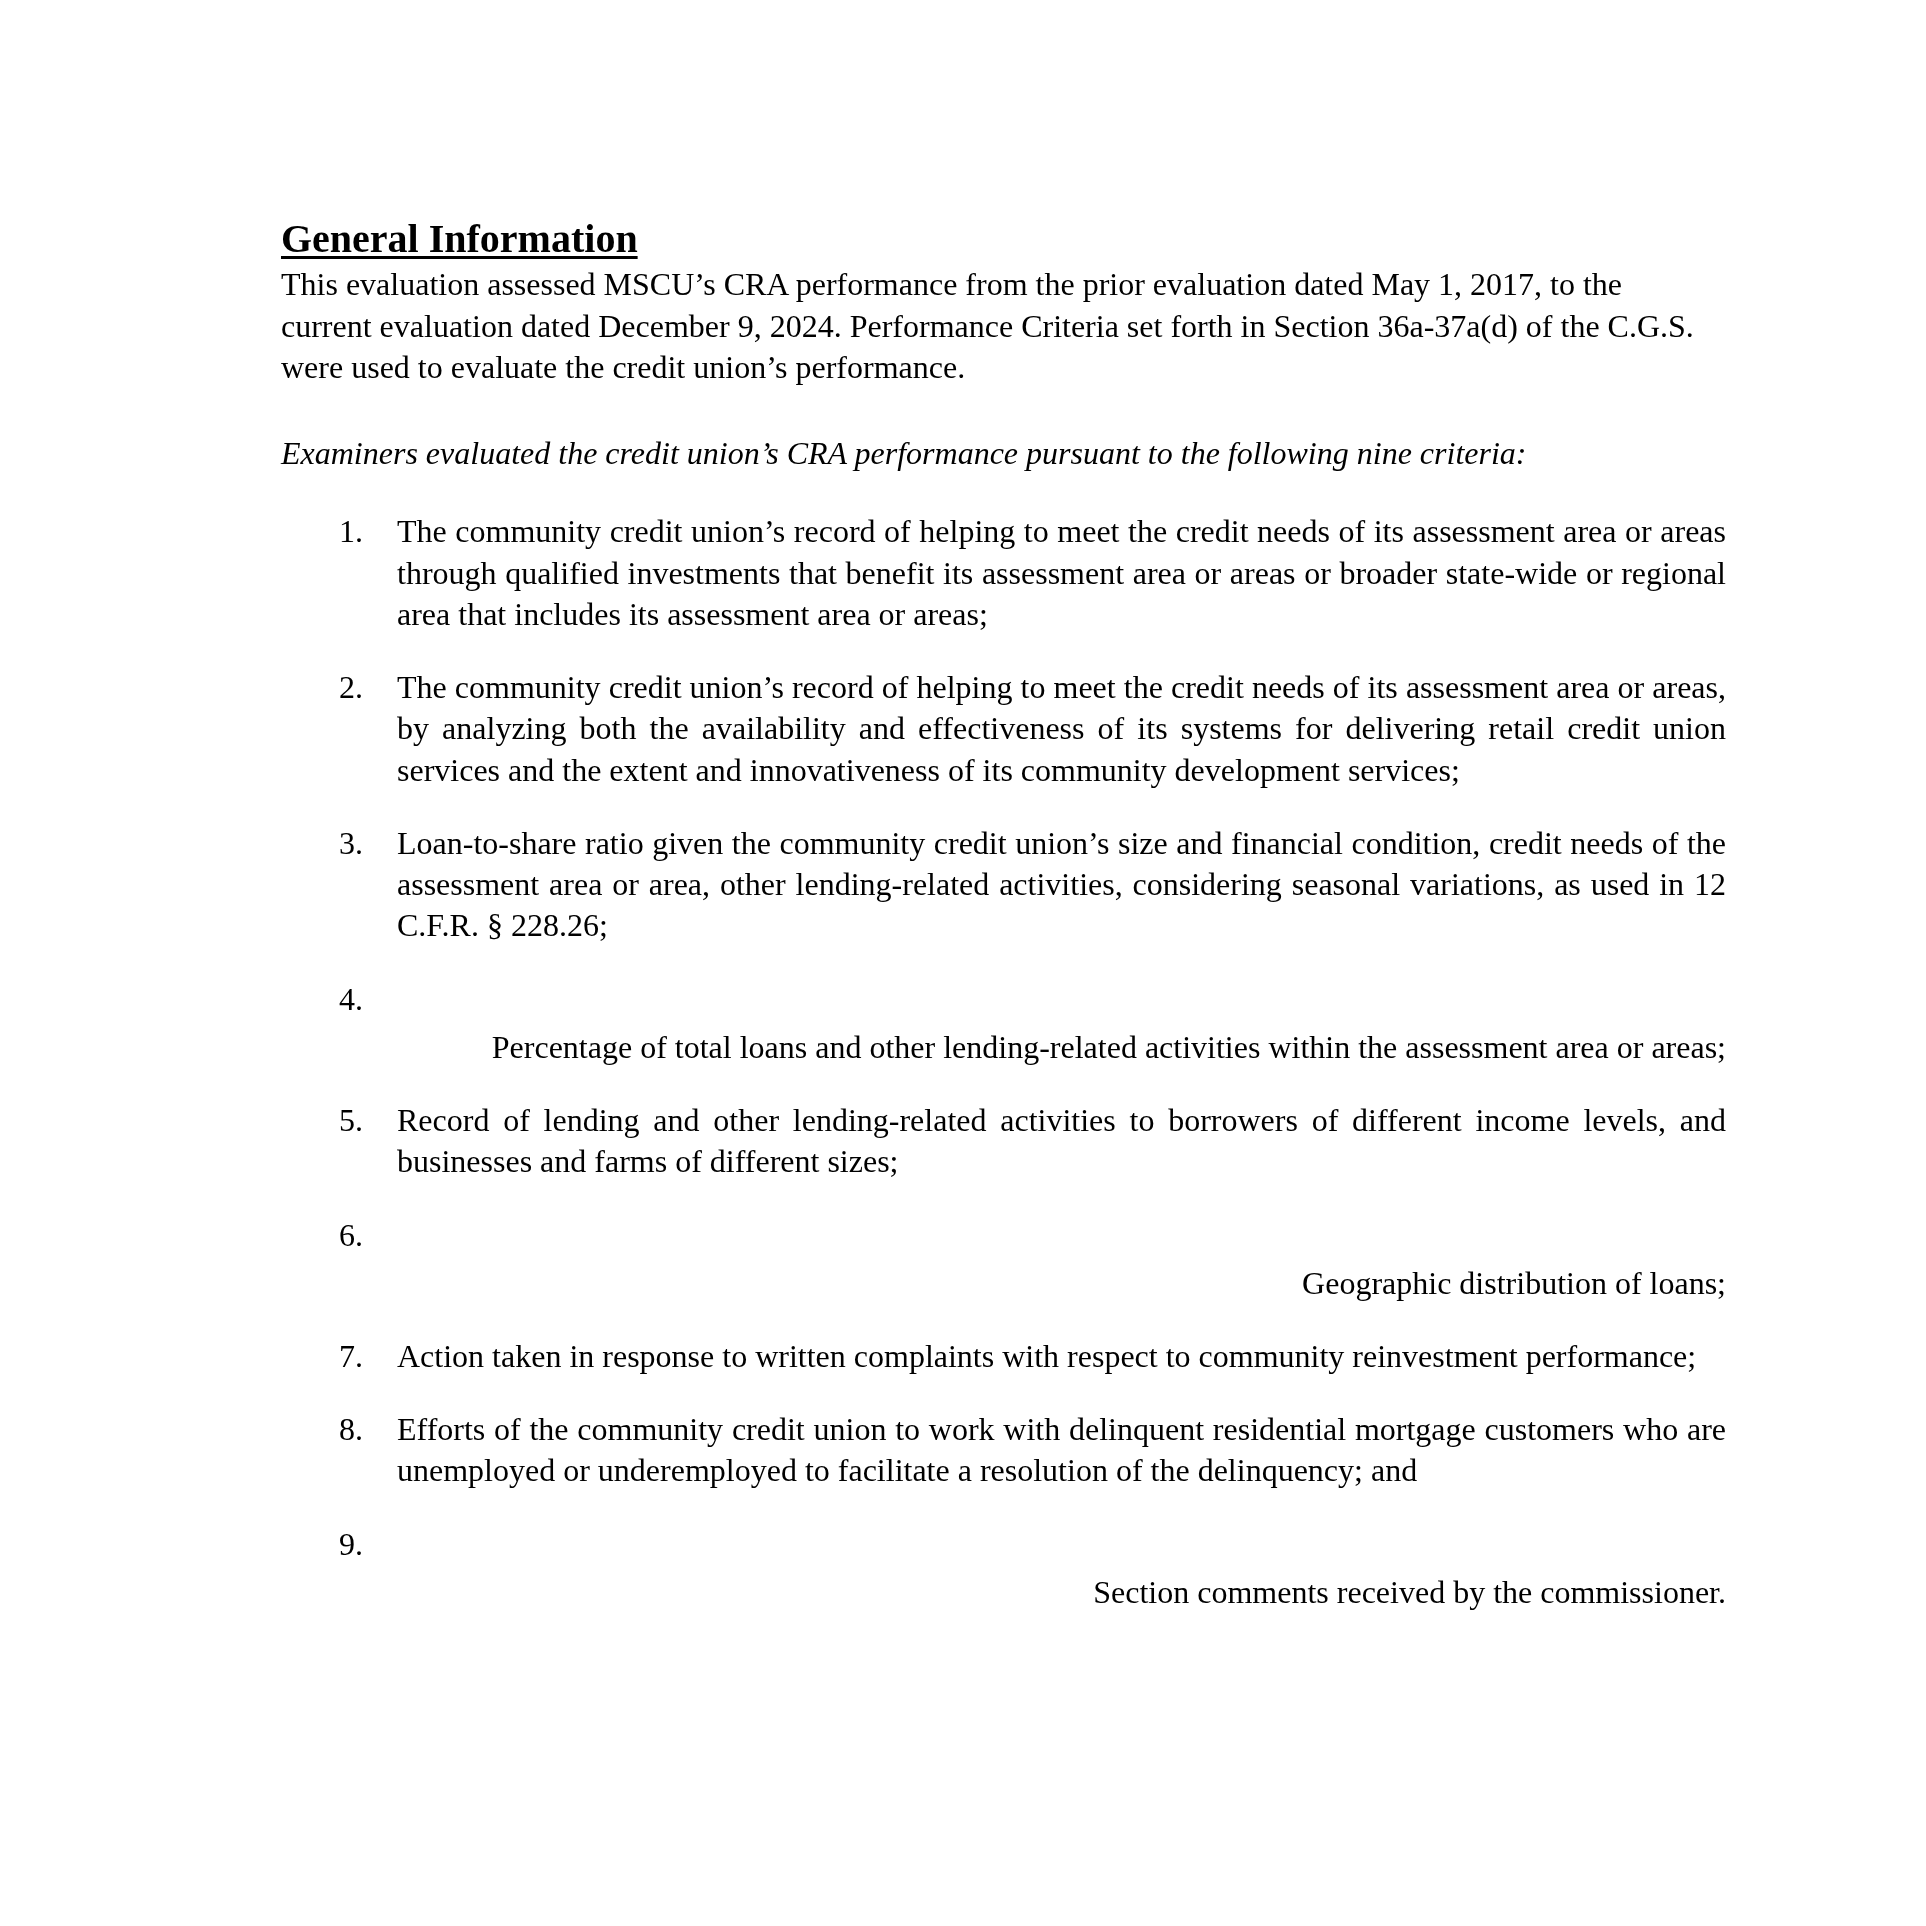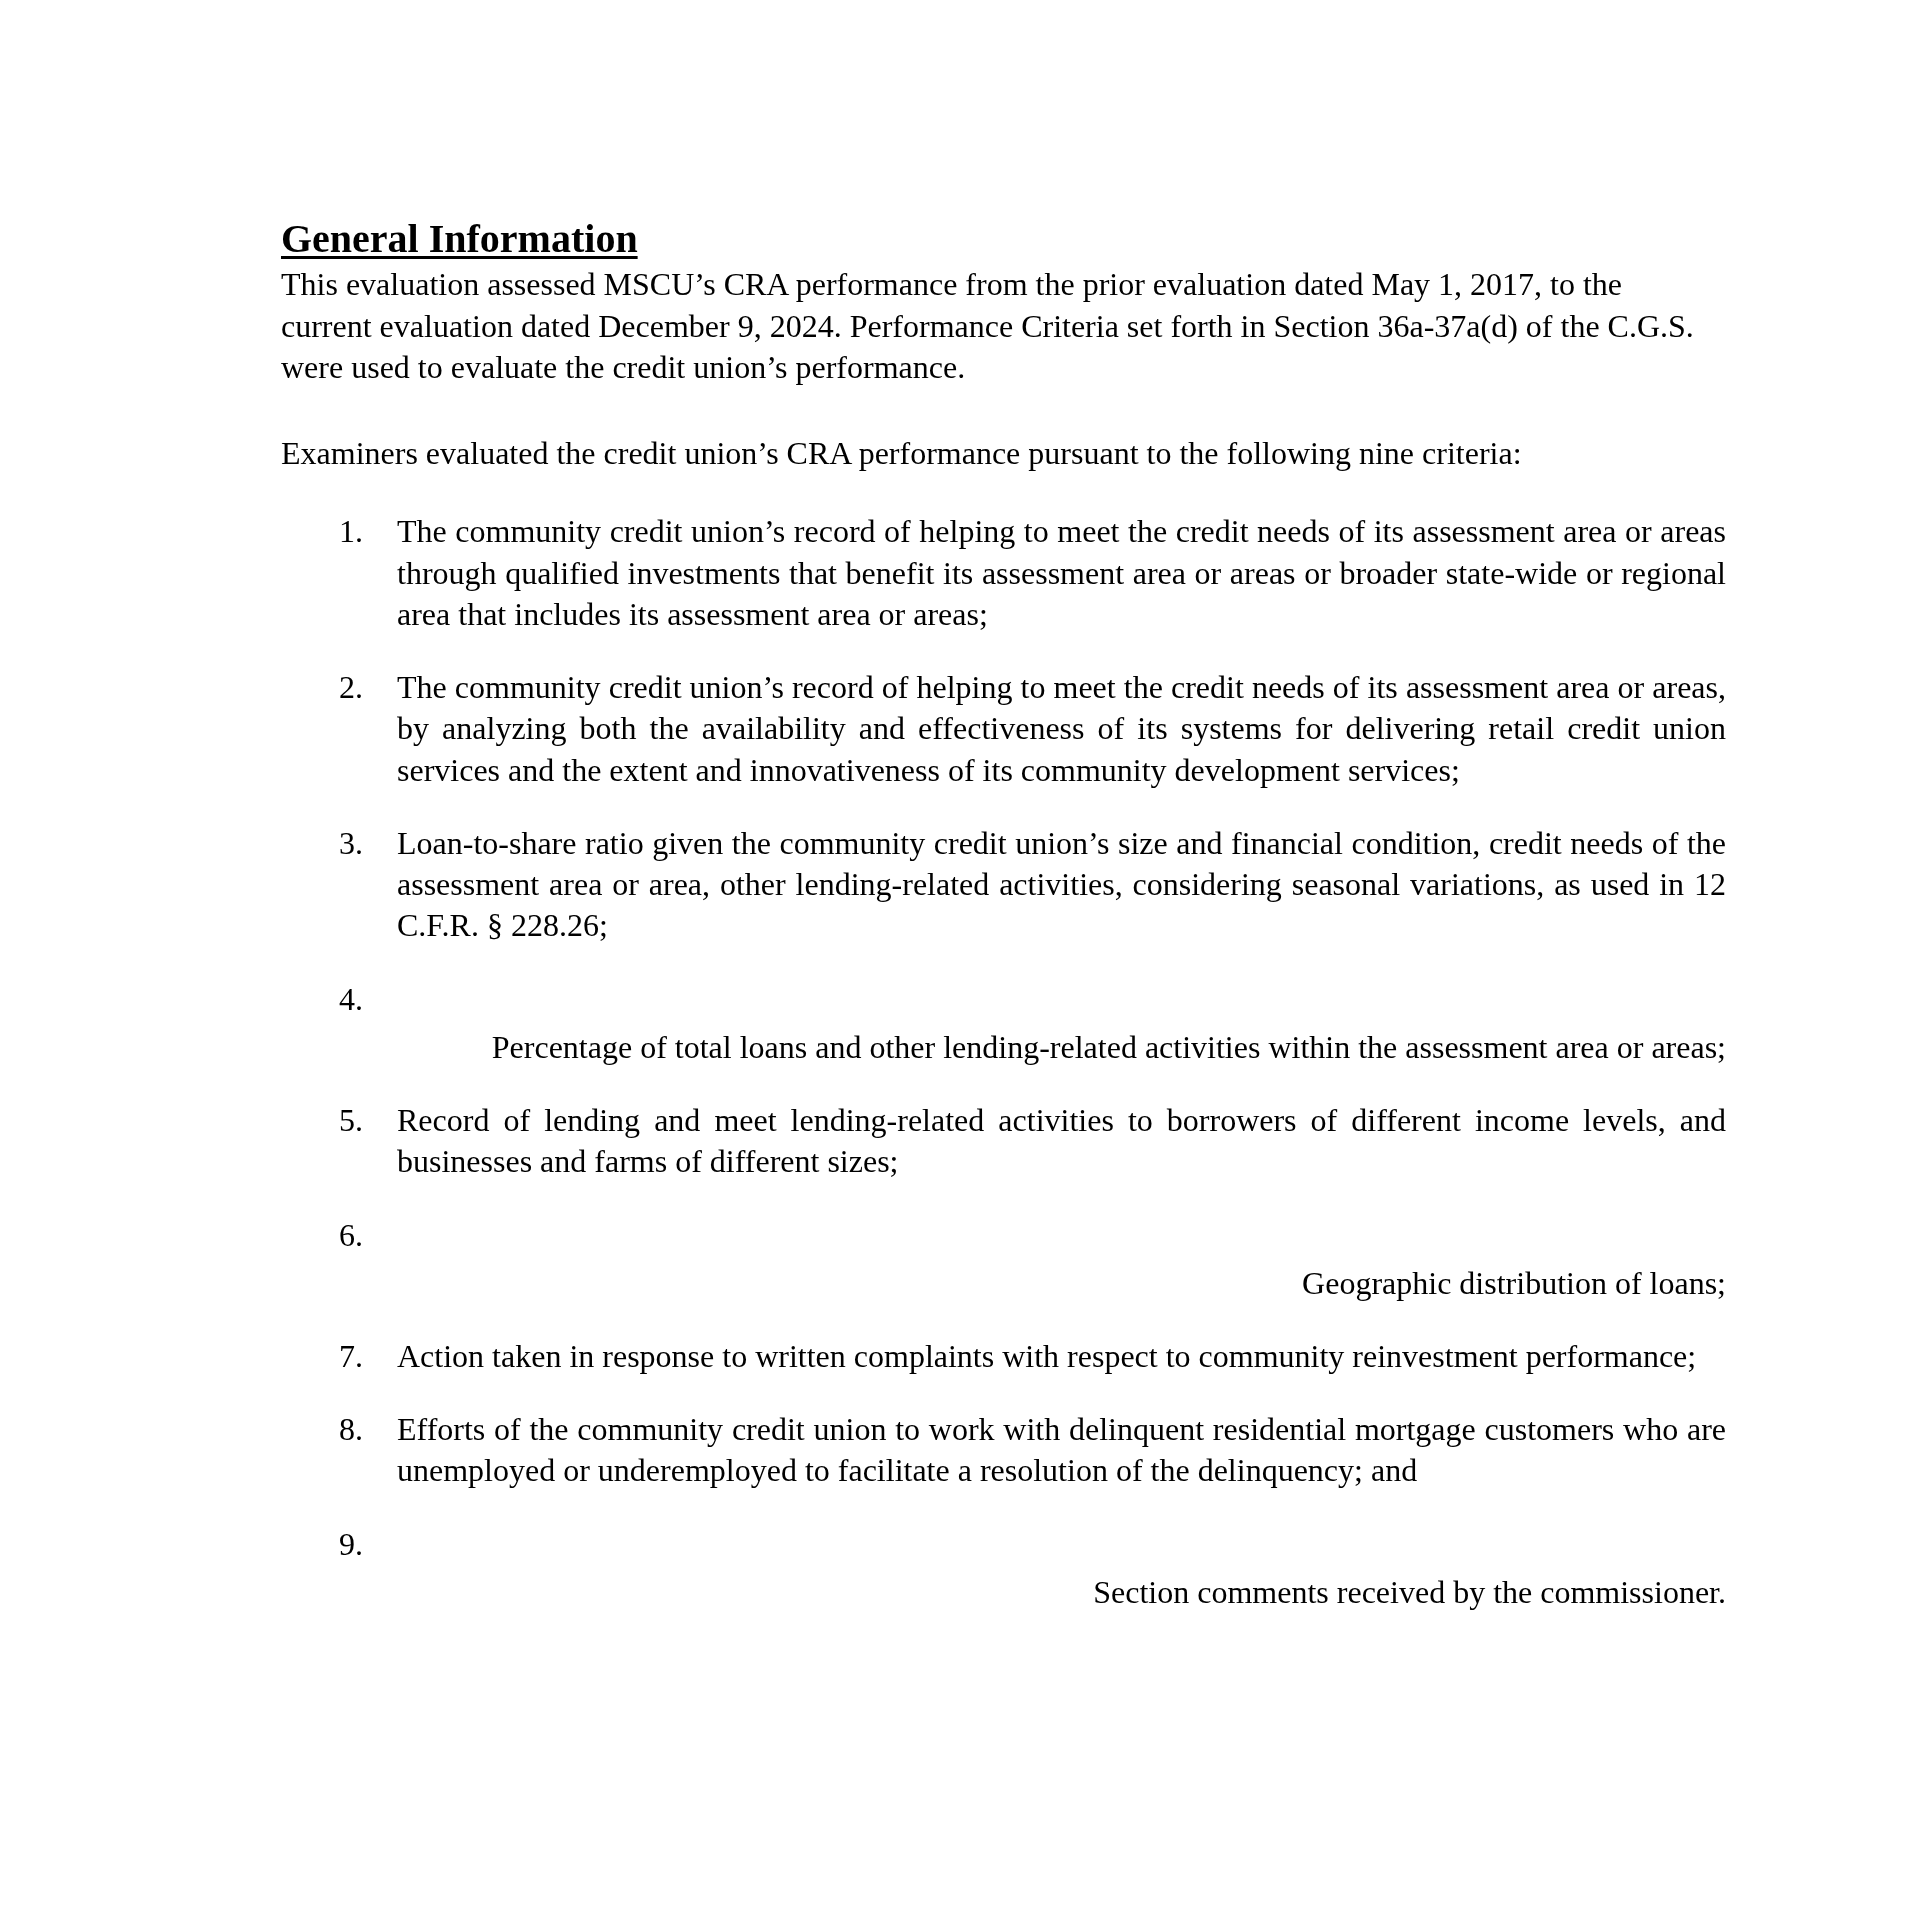--- a/index.html
+++ b/index.html
@@ -45,20 +45,21 @@
     font-size: 32px;
     line-height: 1.29;
     text-align: left;
     margin: 0;
     width: 1421px;
     hyphens: none;
   }
   .para.justify {
     text-align: justify;
     text-justify: inter-word;
+    font-style: italic;
   }
   .gap-para {
     height: 45px;
   }
   .criteria-list {
     list-style: none;
     margin: 37px 0 0 0;
     padding: 0;
     width: 1441px;
   }
@@ -126,21 +127,21 @@
       <span class="item-text">Loan-to-share ratio given the community credit union’s size and financial condition, credit needs of the assessment area or area, other lending-related activities, considering seasonal variations, as used in 12 C.F.R. § 228.26;</span>
     </li>
 
     <li class="criteria-item">
       <span class="item-num">4.</span>
       <span class="item-text left">Percentage of total loans and other lending-related activities within the assessment area or areas;</span>
     </li>
 
     <li class="criteria-item">
       <span class="item-num">5.</span>
-      <span class="item-text">Record of lending and meet lending-related activities to borrowers of different income levels, and businesses and farms of different sizes;</span>
+      <span class="item-text">Record of lending and other lending-related activities to borrowers of different income levels, and businesses and farms of different sizes;</span>
     </li>
 
     <li class="criteria-item">
       <span class="item-num">6.</span>
       <span class="item-text left">Geographic distribution of loans;</span>
     </li>
 
     <li class="criteria-item">
       <span class="item-num">7.</span>
       <span class="item-text">Action taken in response to written complaints with respect to community reinvestment performance;</span>

